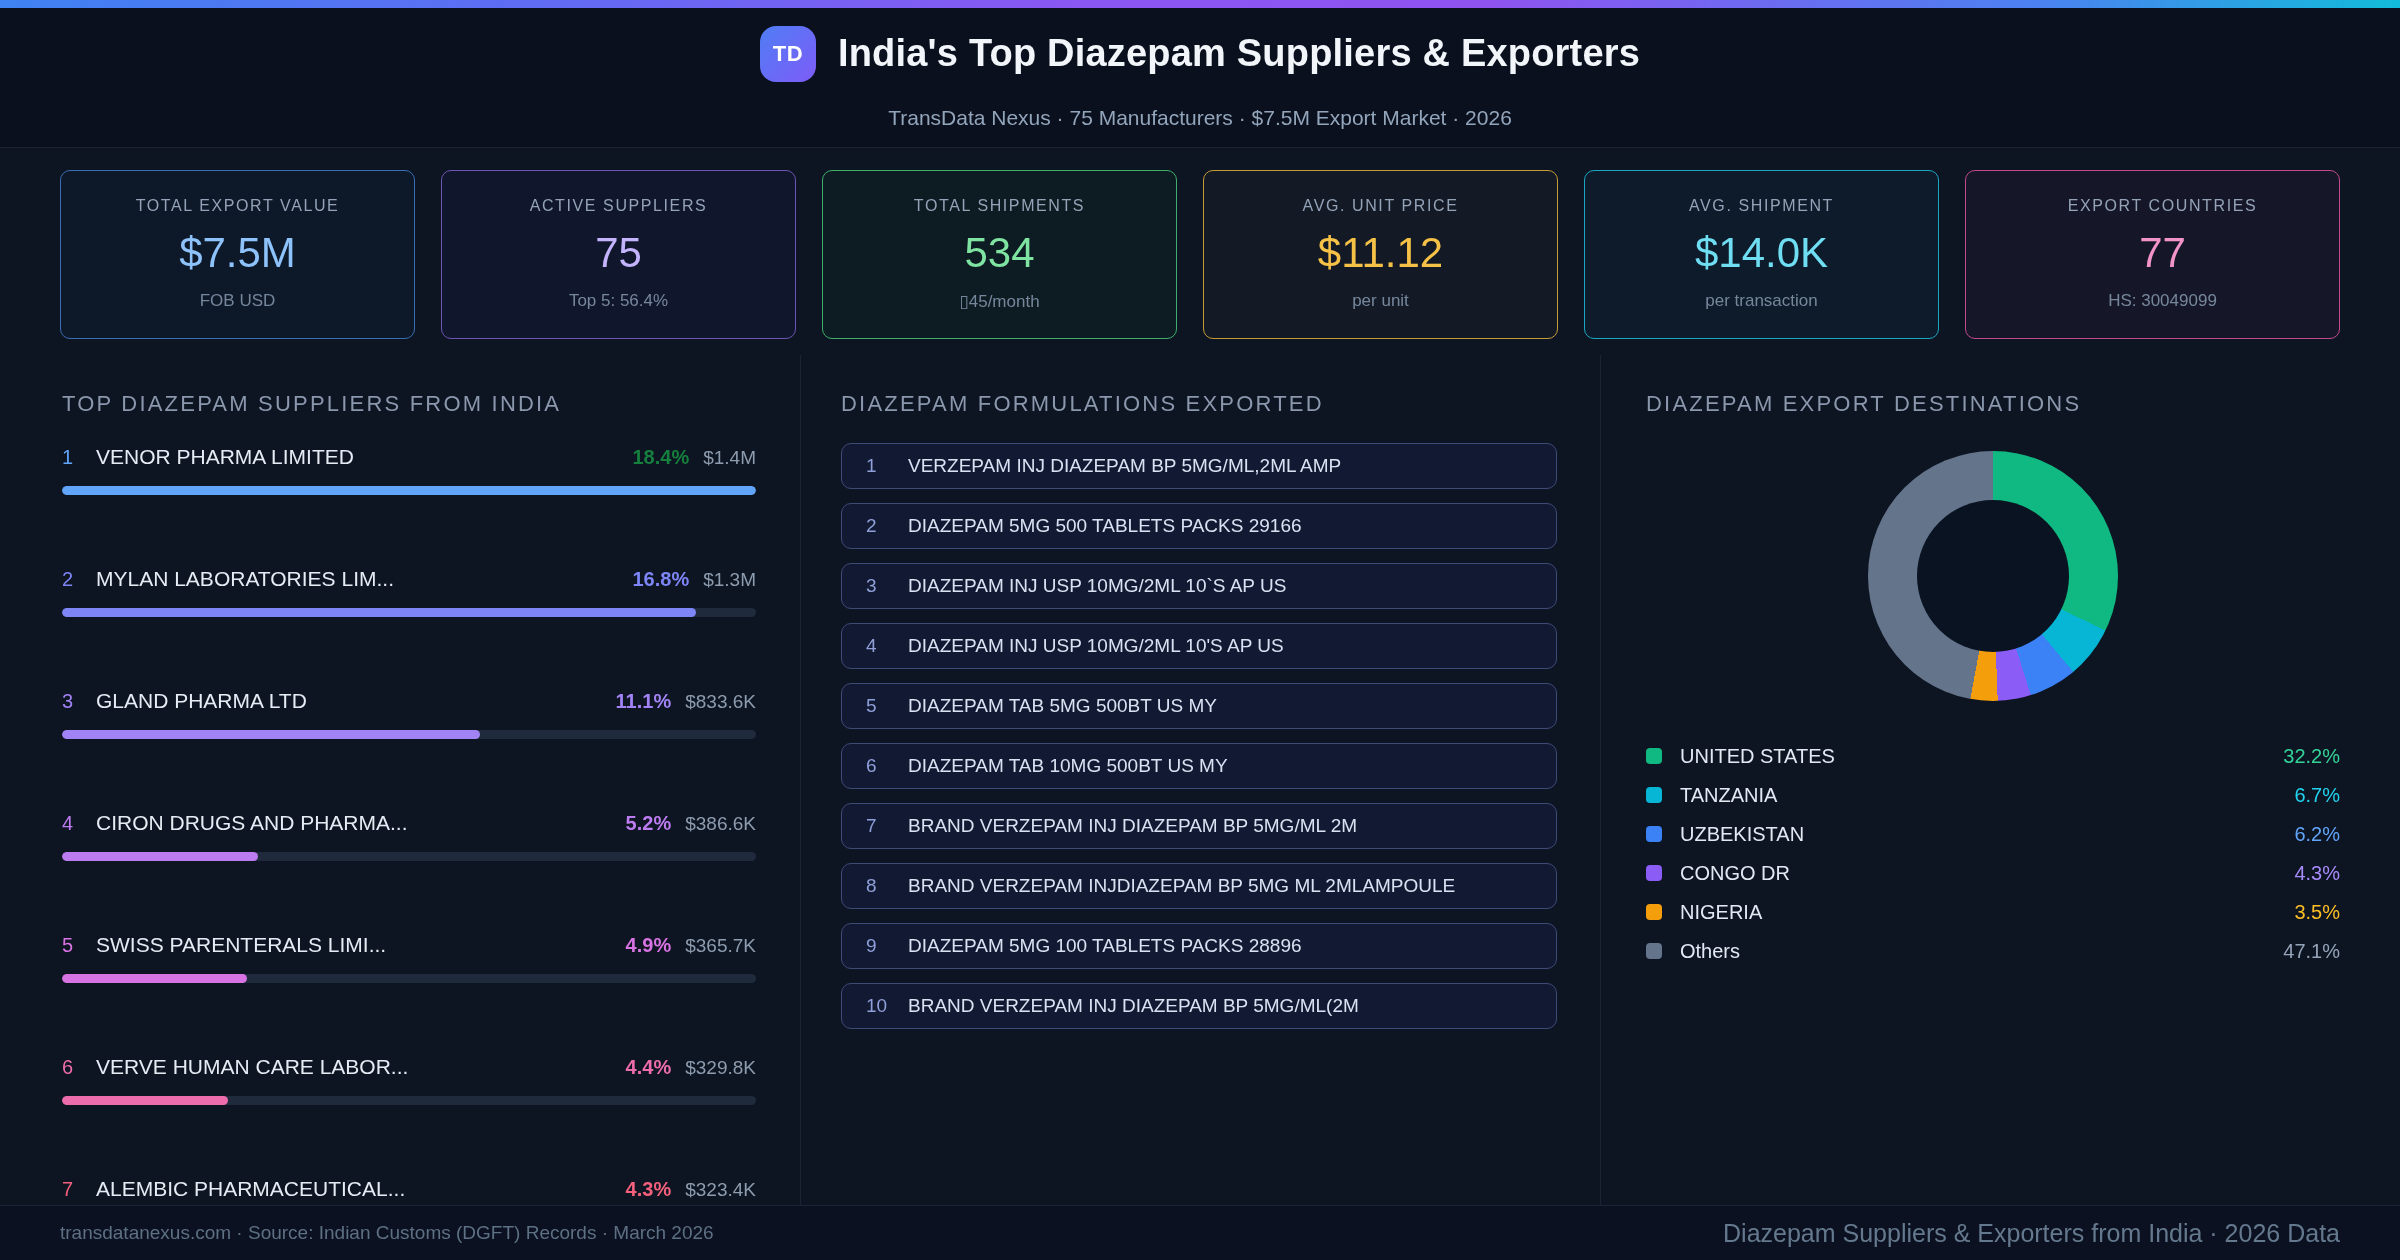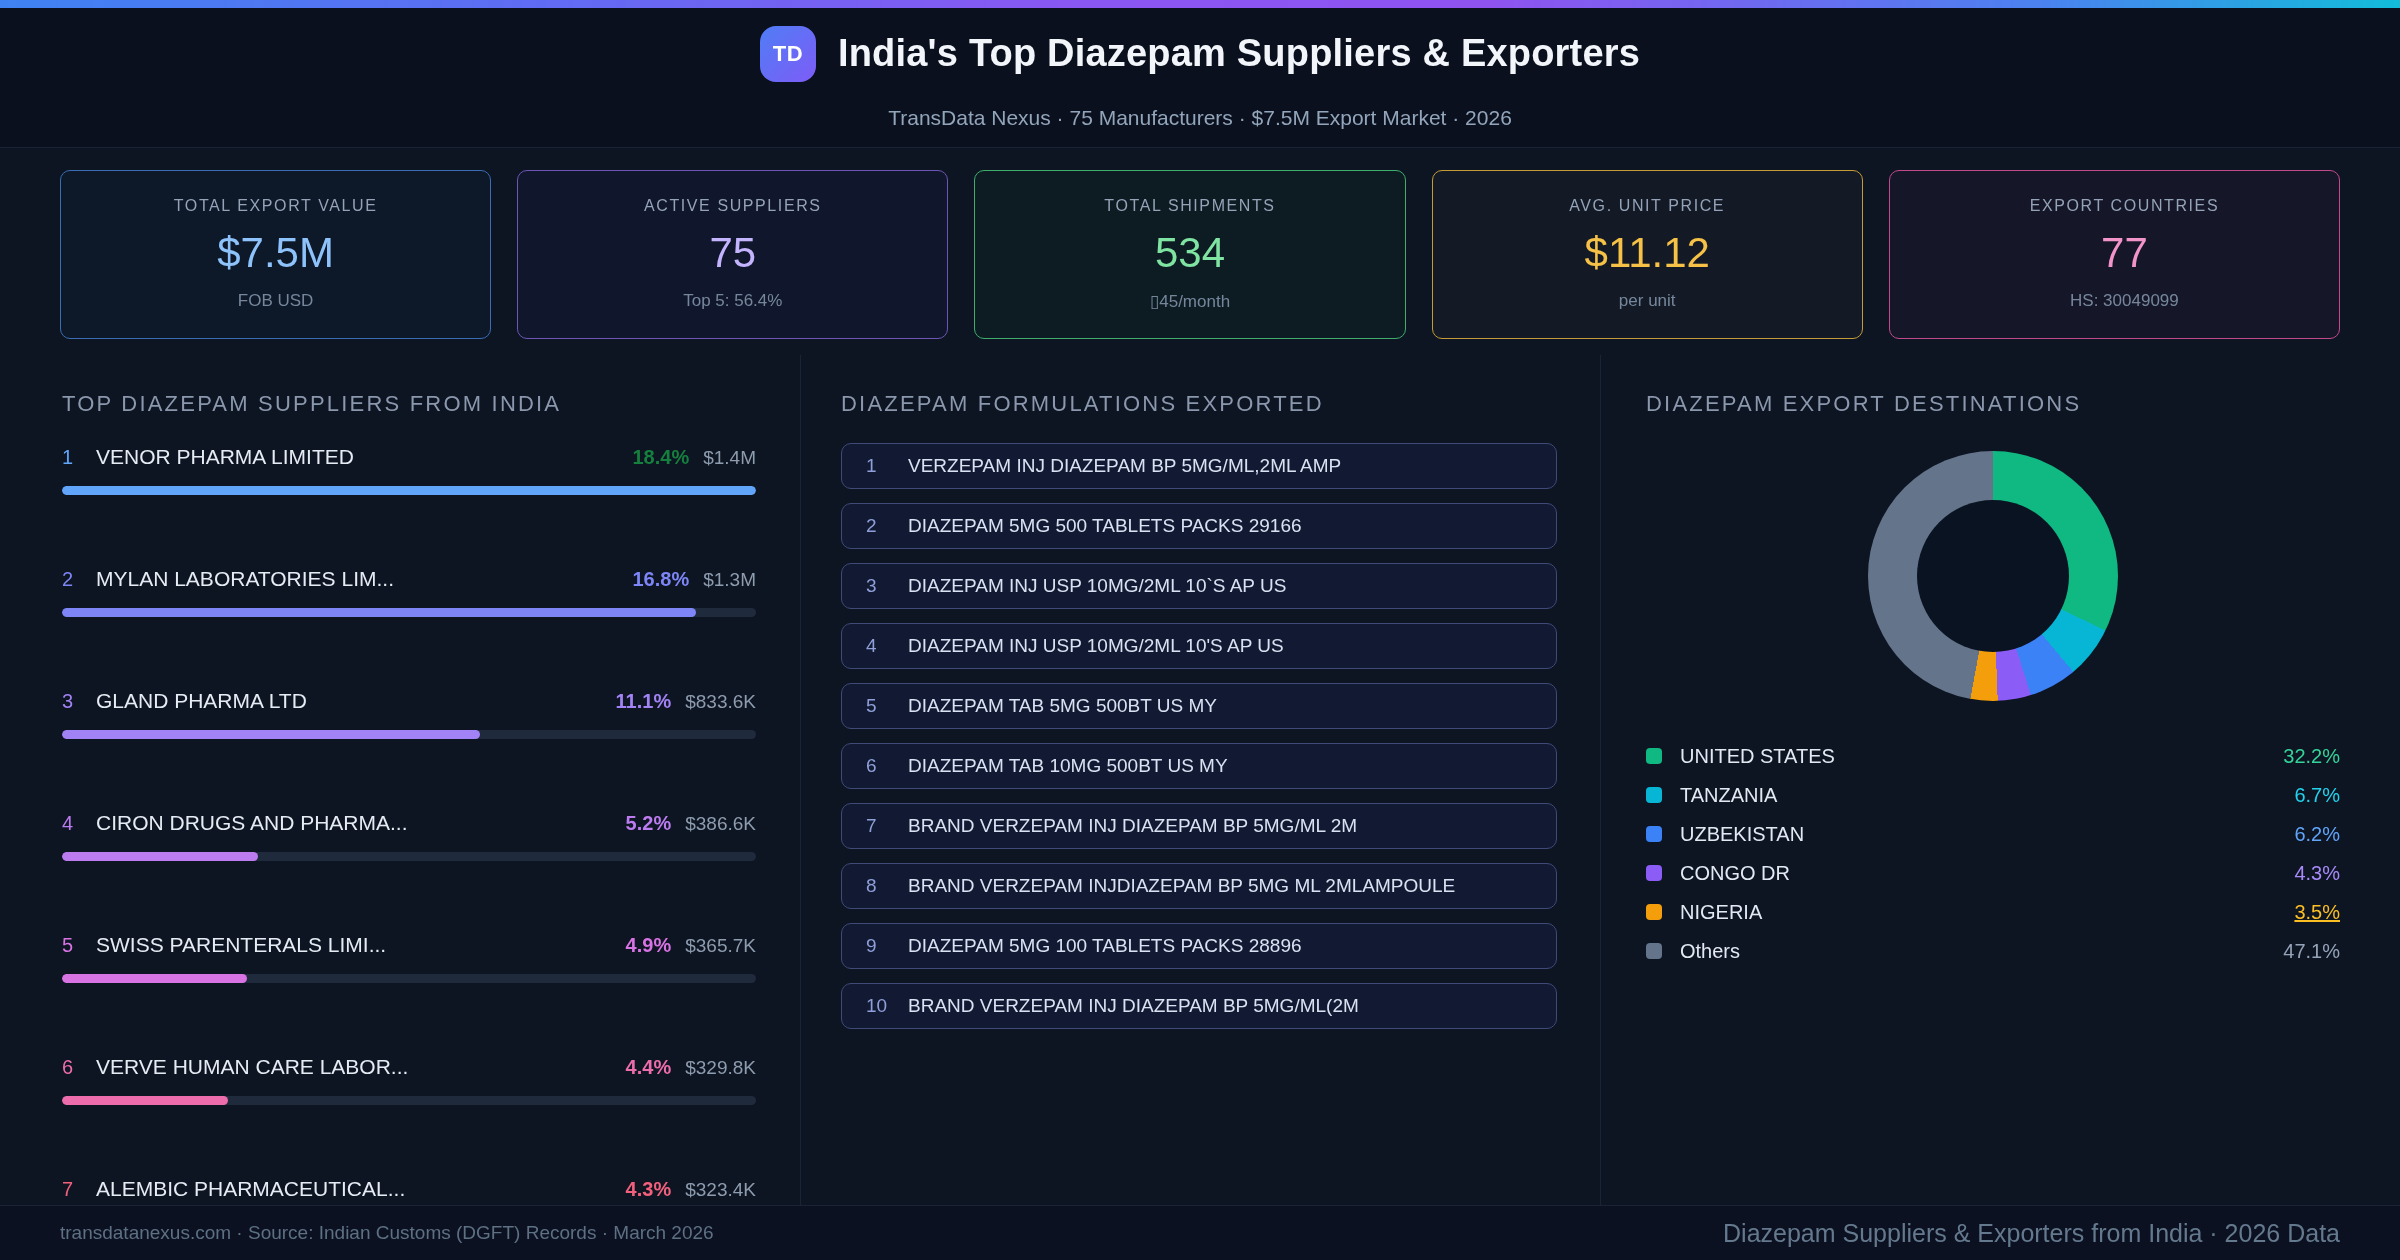--- a/index.html
+++ b/index.html
@@ -86,20 +86,25 @@
     <div class="kpi-card" style="border-color: rgb(63, 174, 109); background: rgb(13, 27, 35);">
       <div class="kpi-label">TOTAL SHIPMENTS</div>
       <div class="kpi-value" style="color: rgb(127, 227, 161);">534</div>
       <div class="kpi-sub">▯45/month</div>
     </div>
     <div class="kpi-card" style="border-color: rgb(197, 155, 53); background: rgb(19, 26, 38);">
       <div class="kpi-label">AVG. UNIT PRICE</div>
       <div class="kpi-value" style="color: rgb(245, 193, 71);">$11.12</div>
       <div class="kpi-sub">per unit</div>
     </div>
+    <div class="kpi-card" style="border-color: rgb(27, 167, 196); background: rgb(13, 27, 42);">
+      <div class="kpi-label">AVG. SHIPMENT</div>
+      <div class="kpi-value" style="color: rgb(111, 222, 242);">$14.0K</div>
+      <div class="kpi-sub">per transaction</div>
+    </div>
     <div class="kpi-card" style="border-color: rgb(194, 73, 141); background: rgb(21, 23, 40); padding-left: 48px;">
       <div class="kpi-label">EXPORT COUNTRIES</div>
       <div class="kpi-value" style="color: rgb(242, 147, 201);">77</div>
       <div class="kpi-sub">HS: 30049099</div>
     </div>
   </div>
 
 <div class="main">
   <div class="col col-suppliers">
     <div class="section-title">TOP DIAZEPAM SUPPLIERS FROM INDIA</div>
@@ -245,21 +250,21 @@
           <span class="lval" style="color: rgb(96, 165, 250);">6.2%</span>
         </div>
         <div class="lrow">
           <span class="lsq" style="background: rgb(139, 92, 246);"></span>
           <span class="llabel">CONGO DR</span>
           <span class="lval" style="color: rgb(167, 139, 250);">4.3%</span>
         </div>
         <div class="lrow">
           <span class="lsq" style="background: rgb(245, 158, 11);"></span>
           <span class="llabel">NIGERIA</span>
-          <span class="lval" style="color: rgb(251, 191, 36); text-decoration: underline;">3.5%</span>
+          <span class="lval" style="color: rgb(251, 191, 36);">3.5%</span>
         </div>
         <div class="lrow">
           <span class="lsq" style="background: rgb(100, 116, 139);"></span>
           <span class="llabel">Others</span>
           <span class="lval" style="color: rgb(148, 163, 184);">47.1%</span>
         </div>
       </div>
   </div>
 </div>
 

